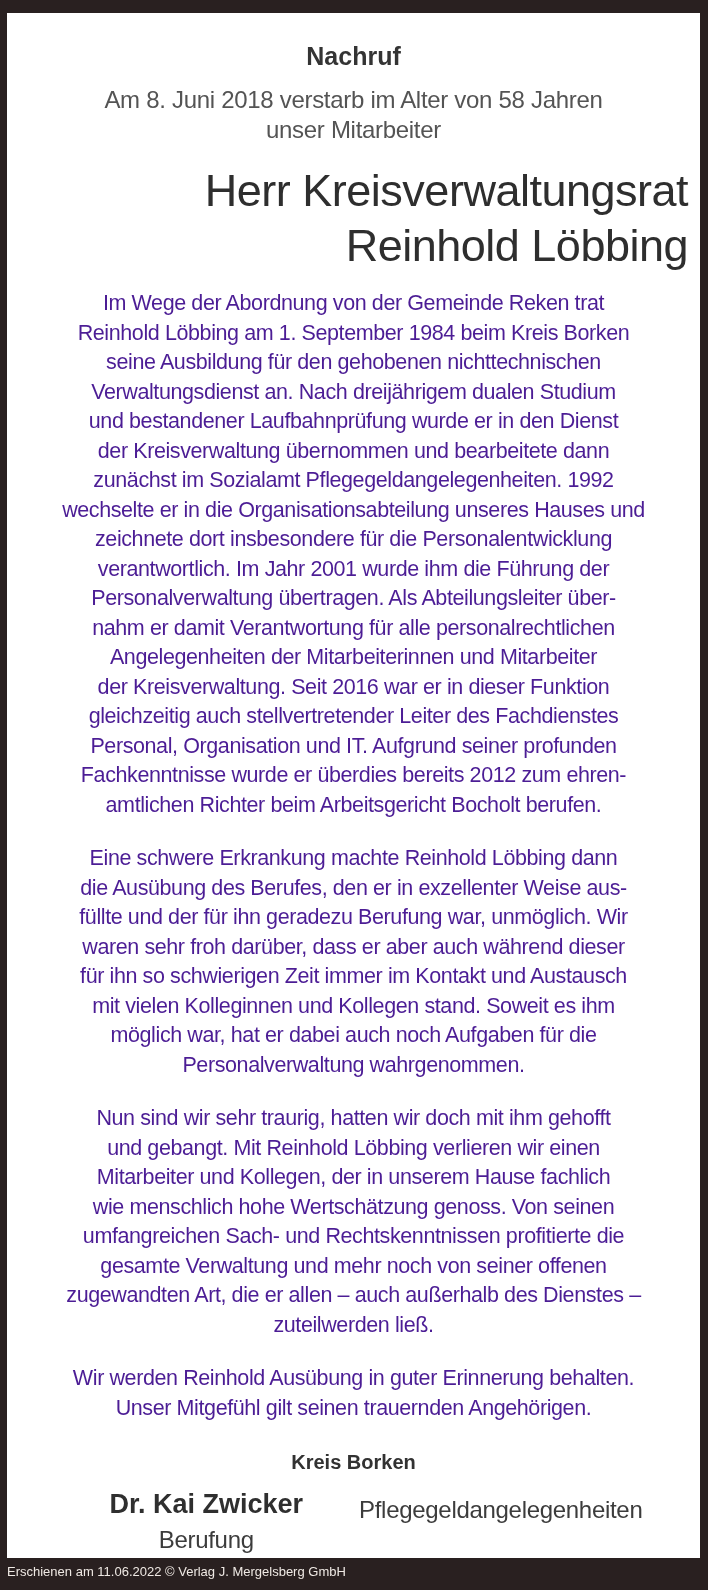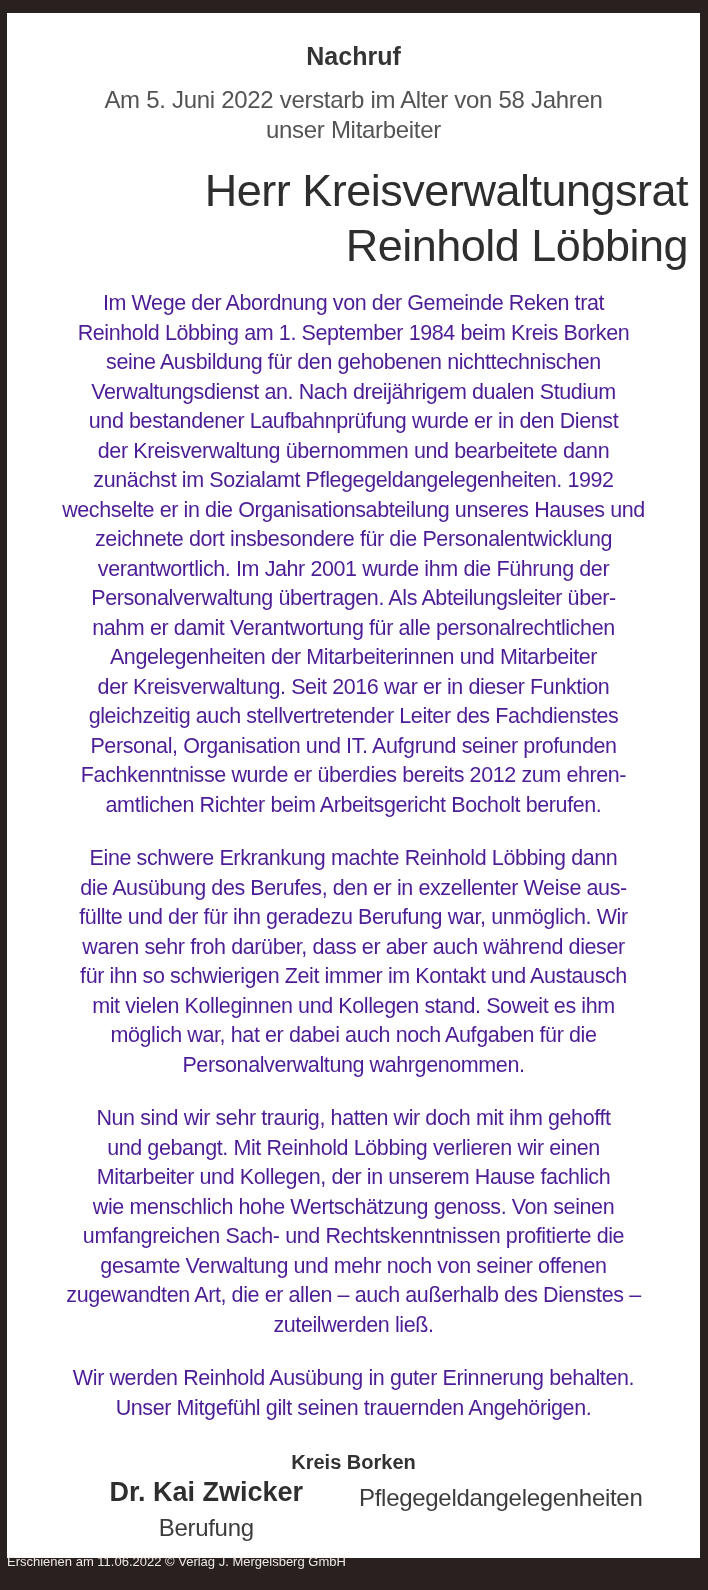--- a/index.html
+++ b/index.html
@@ -54,51 +54,52 @@
   .org {
     font-size: 20px; line-height: 30px;
     font-weight: 700;
     color: #323232;
     margin: 8px 0 0 0;
   }
   .signatures {
     display: flex;
     justify-content: space-between;
     padding: 0 40px;
+    margin-top: 12px;
   }
   .sig { flex: 1; text-align: center; }
   .sig-name {
     font-size: 27px; line-height: 30px;
     font-weight: 600;
     color: #2f2f2f;
   }
   .sig-role {
     font-size: 24px; line-height: 30px;
     font-weight: 400;
     color: #3c3c3c;
     letter-spacing: -0.3px;
     margin-top: 6px;
   }
   .footer {
     position: absolute;
-    left: 7px; bottom: 12px;
+    left: 7px; bottom: 2px;
     font-size: 13px; line-height: 16px;
     font-weight: 400;
     color: #efe9e4;
   }
 </style>
 </head>
 <body>
 
 <div class="page">
   <div class="sheet">
 
     <div class="kicker">Nachruf</div>
 
-    <div class="intro preline">Am 5. Juni 2022 verstarb im Alter von 58 Jahren
+    <div class="intro preline">Am 8. Juni 2018 verstarb im Alter von 58 Jahren
 unser Mitarbeiter</div>
 
     <h1 class="deceased preline">Herr Kreisverwaltungsrat
 Reinhold Löbbing</h1>
 
     <p class="bodytext preline">Im Wege der Abordnung von der Gemeinde Reken trat
 Reinhold Löbbing am 1. September 1984 beim Kreis Borken
 seine Ausbildung für den gehobenen nichttechnischen
 Verwaltungsdienst an. Nach dreijährigem dualen Studium
 und bestandener Laufbahnprüfung wurde er in den Dienst

